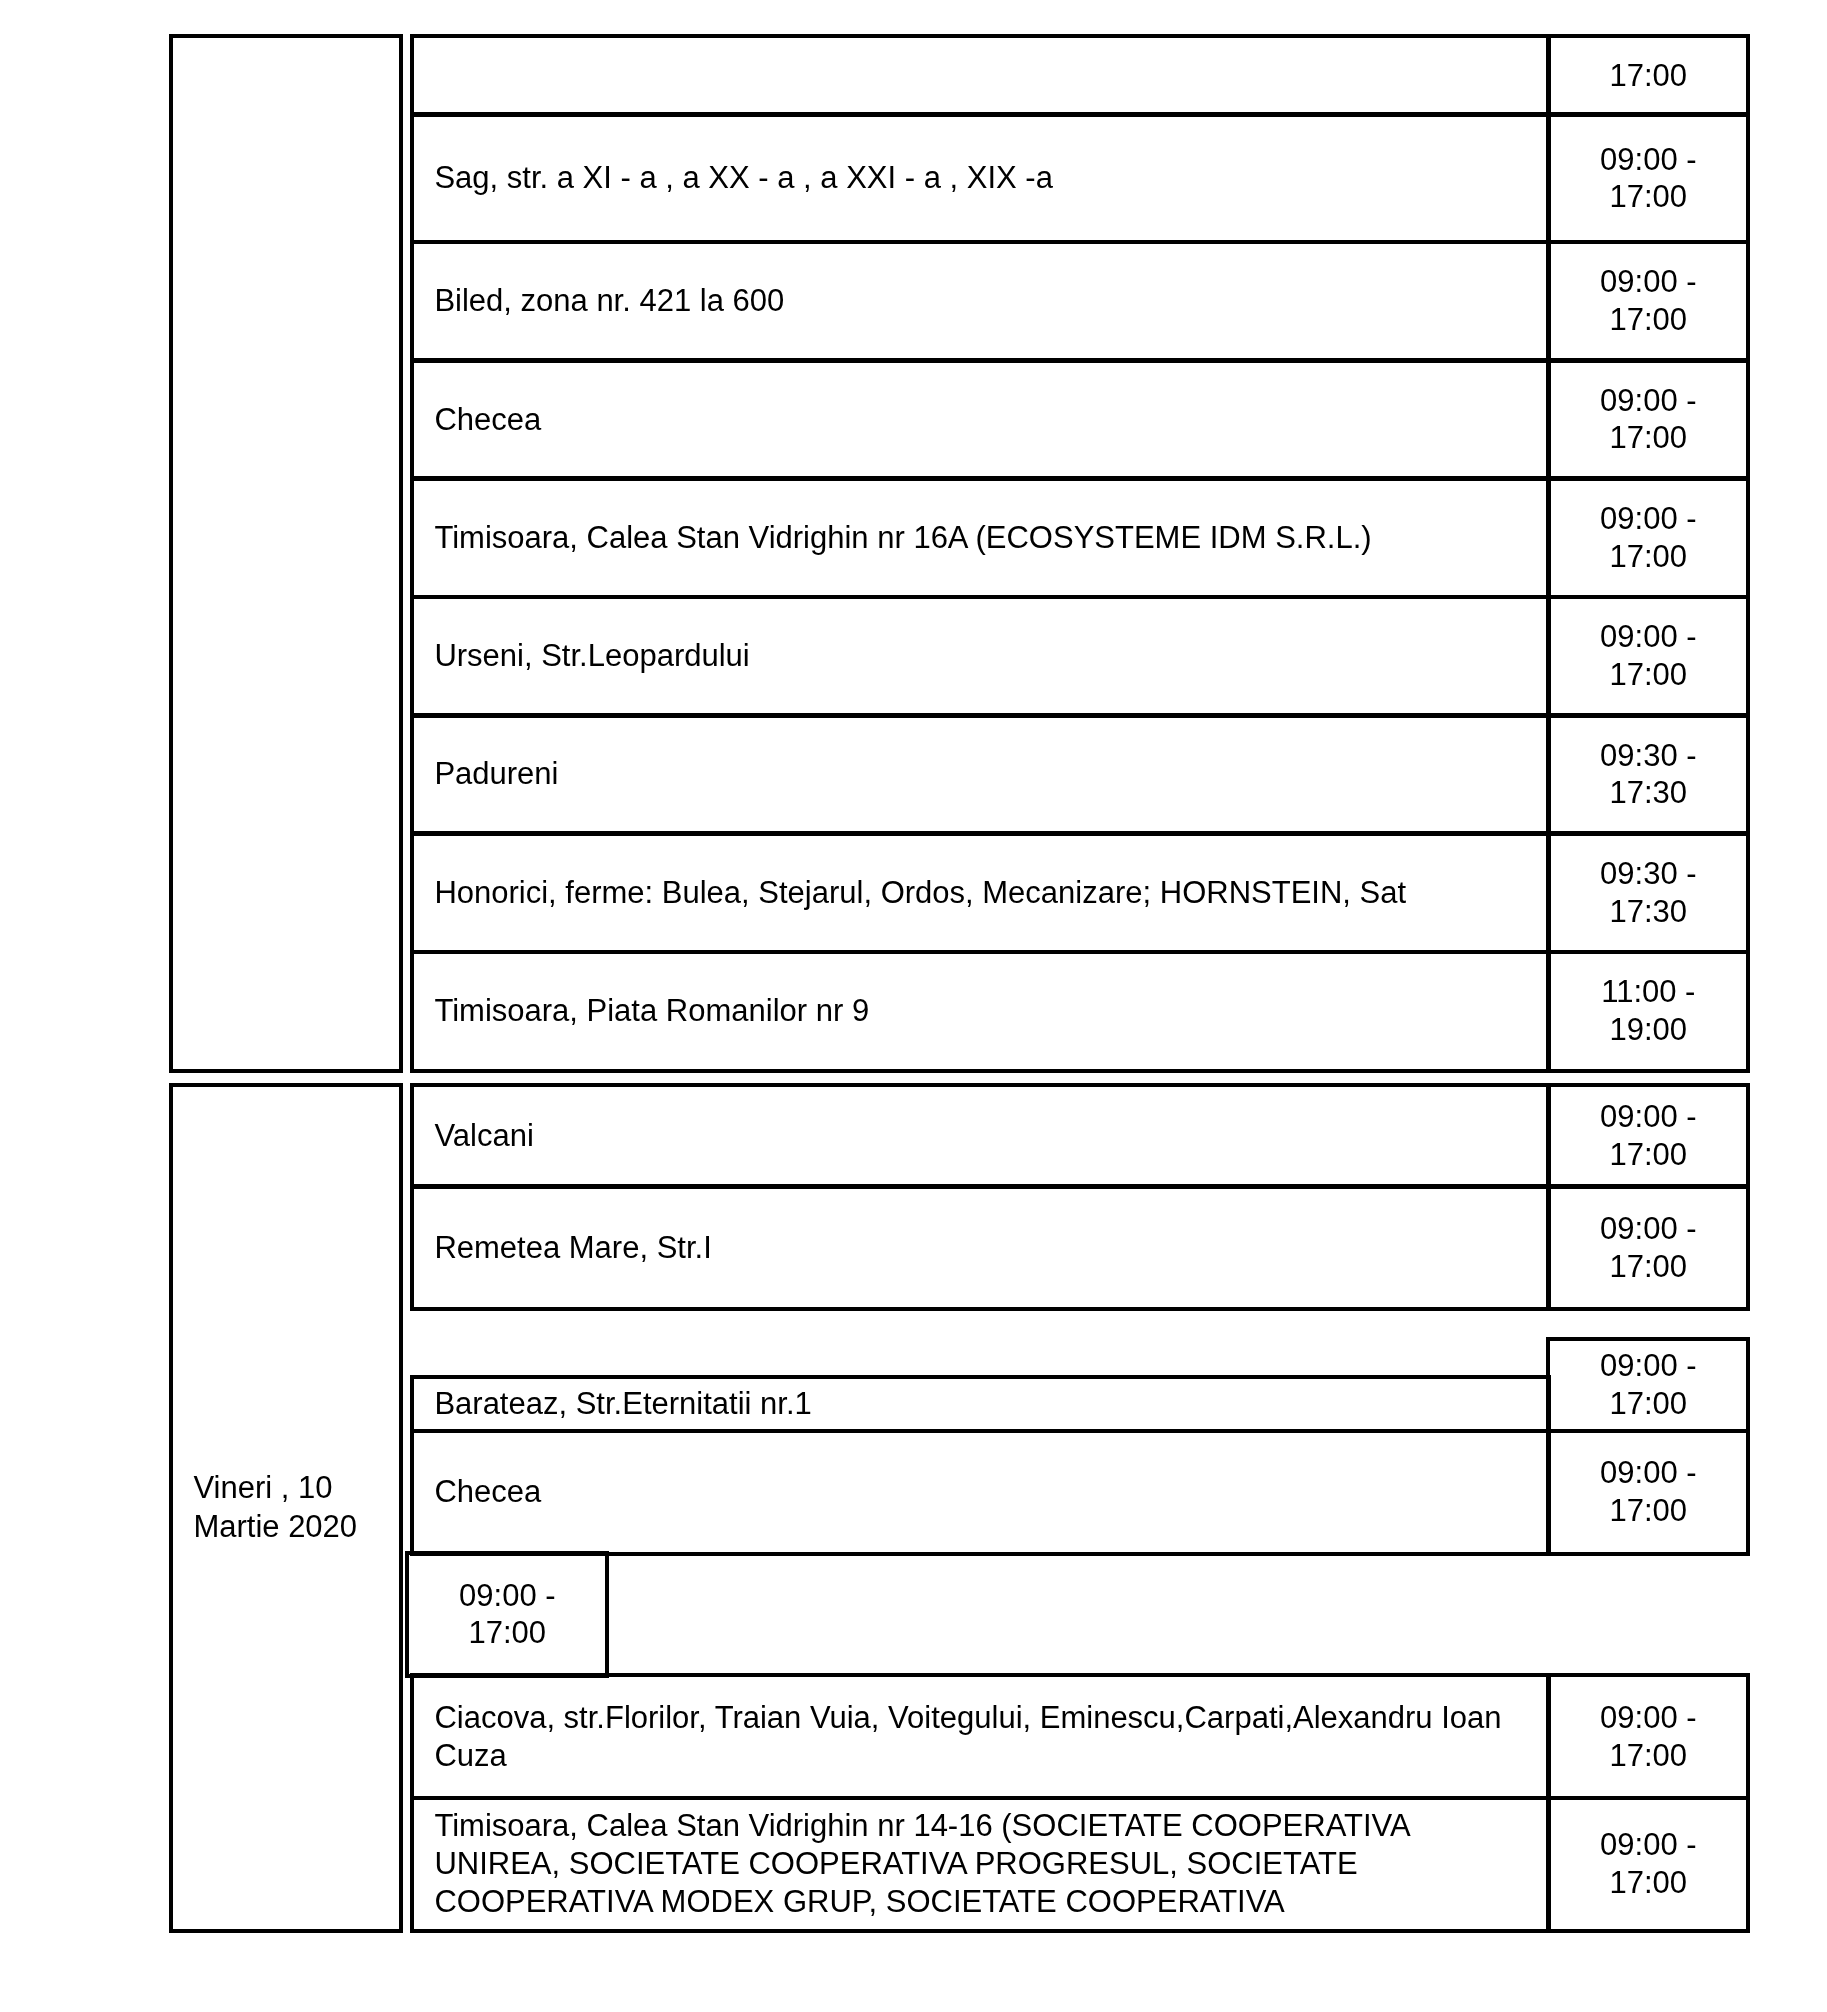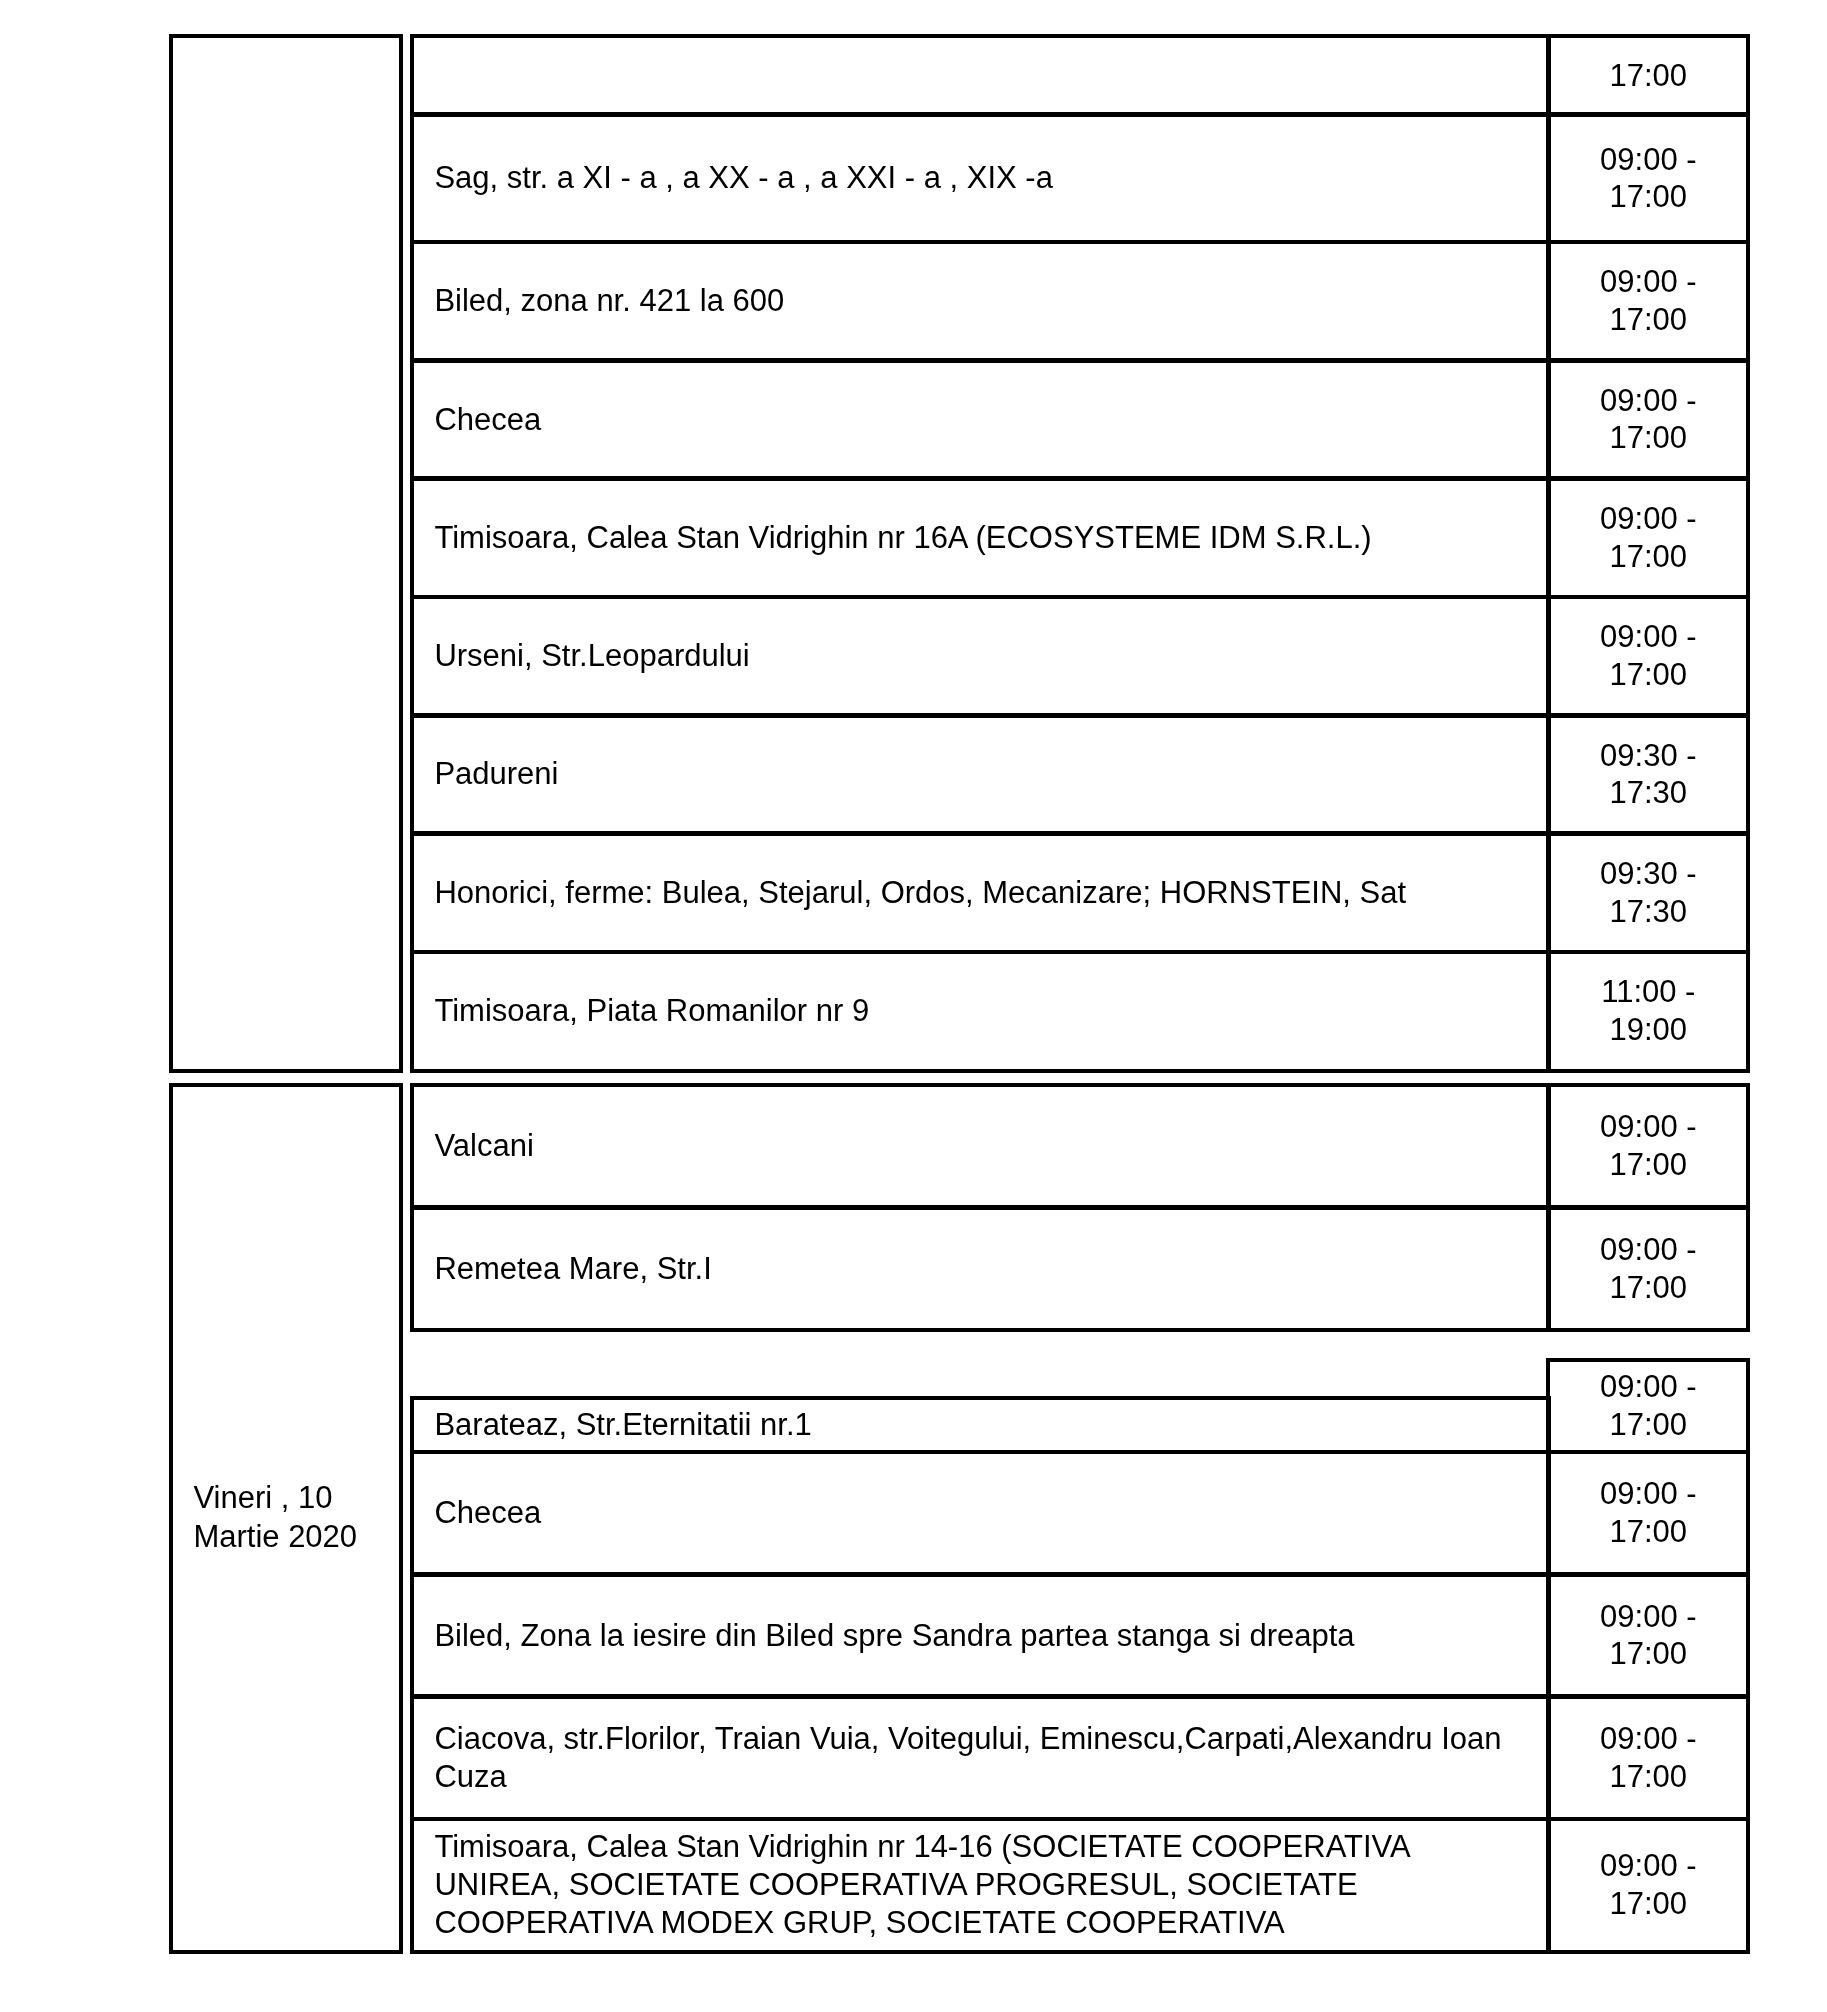--- a/index.html
+++ b/index.html
@@ -116,38 +116,37 @@
           <div class="cell time">11:00 - 19:00</div>
         </div>
       </div>
   </div>
 
   <div class="section">
     <div class="date-box">
       <span>Vineri , 10 Martie 2020</span>
     </div>
     <div class="grid">
-        <div class="row" style="height: 127px;">
+        <div class="row" style="height: 106px;">
           <div class="cell loc">Valcani</div>
           <div class="cell time">09:00 - 17:00</div>
         </div>
         <div class="row" style="height: 127px;">
           <div class="cell loc">Remetea Mare, Str.I</div>
           <div class="cell time">09:00 - 17:00</div>
         </div>
         <div class="row" style="height: 127px; align-items: flex-end;">
           <div class="cell loc">Barateaz, Str.Eternitatii nr.1</div>
           <div class="cell time">09:00 - 17:00</div>
         </div>
         <div class="row" style="height: 127px;">
           <div class="cell loc">Checea</div>
           <div class="cell time">09:00 - 17:00</div>
         </div>
         <div class="row" style="height: 127px;">
-          <div class="cell loc">Biled, Zona la iesire din Biled spre Sandra partea stanga si dreapta</div>
           <div class="cell time">09:00 - 17:00</div>
         </div>
         <div class="row" style="height: 127px;">
           <div class="cell loc">Ciacova, str.Florilor, Traian Vuia, Voitegului, Eminescu,Carpati,Alexandru Ioan Cuza</div>
           <div class="cell time">09:00 - 17:00</div>
         </div>
         <div class="row" style="height: 137px;">
           <div class="cell loc">Timisoara, Calea Stan Vidrighin nr 14-16 (SOCIETATE COOPERATIVA UNIREA, SOCIETATE COOPERATIVA PROGRESUL, SOCIETATE COOPERATIVA MODEX GRUP, SOCIETATE COOPERATIVA</div>
           <div class="cell time">09:00 - 17:00</div>
         </div>

